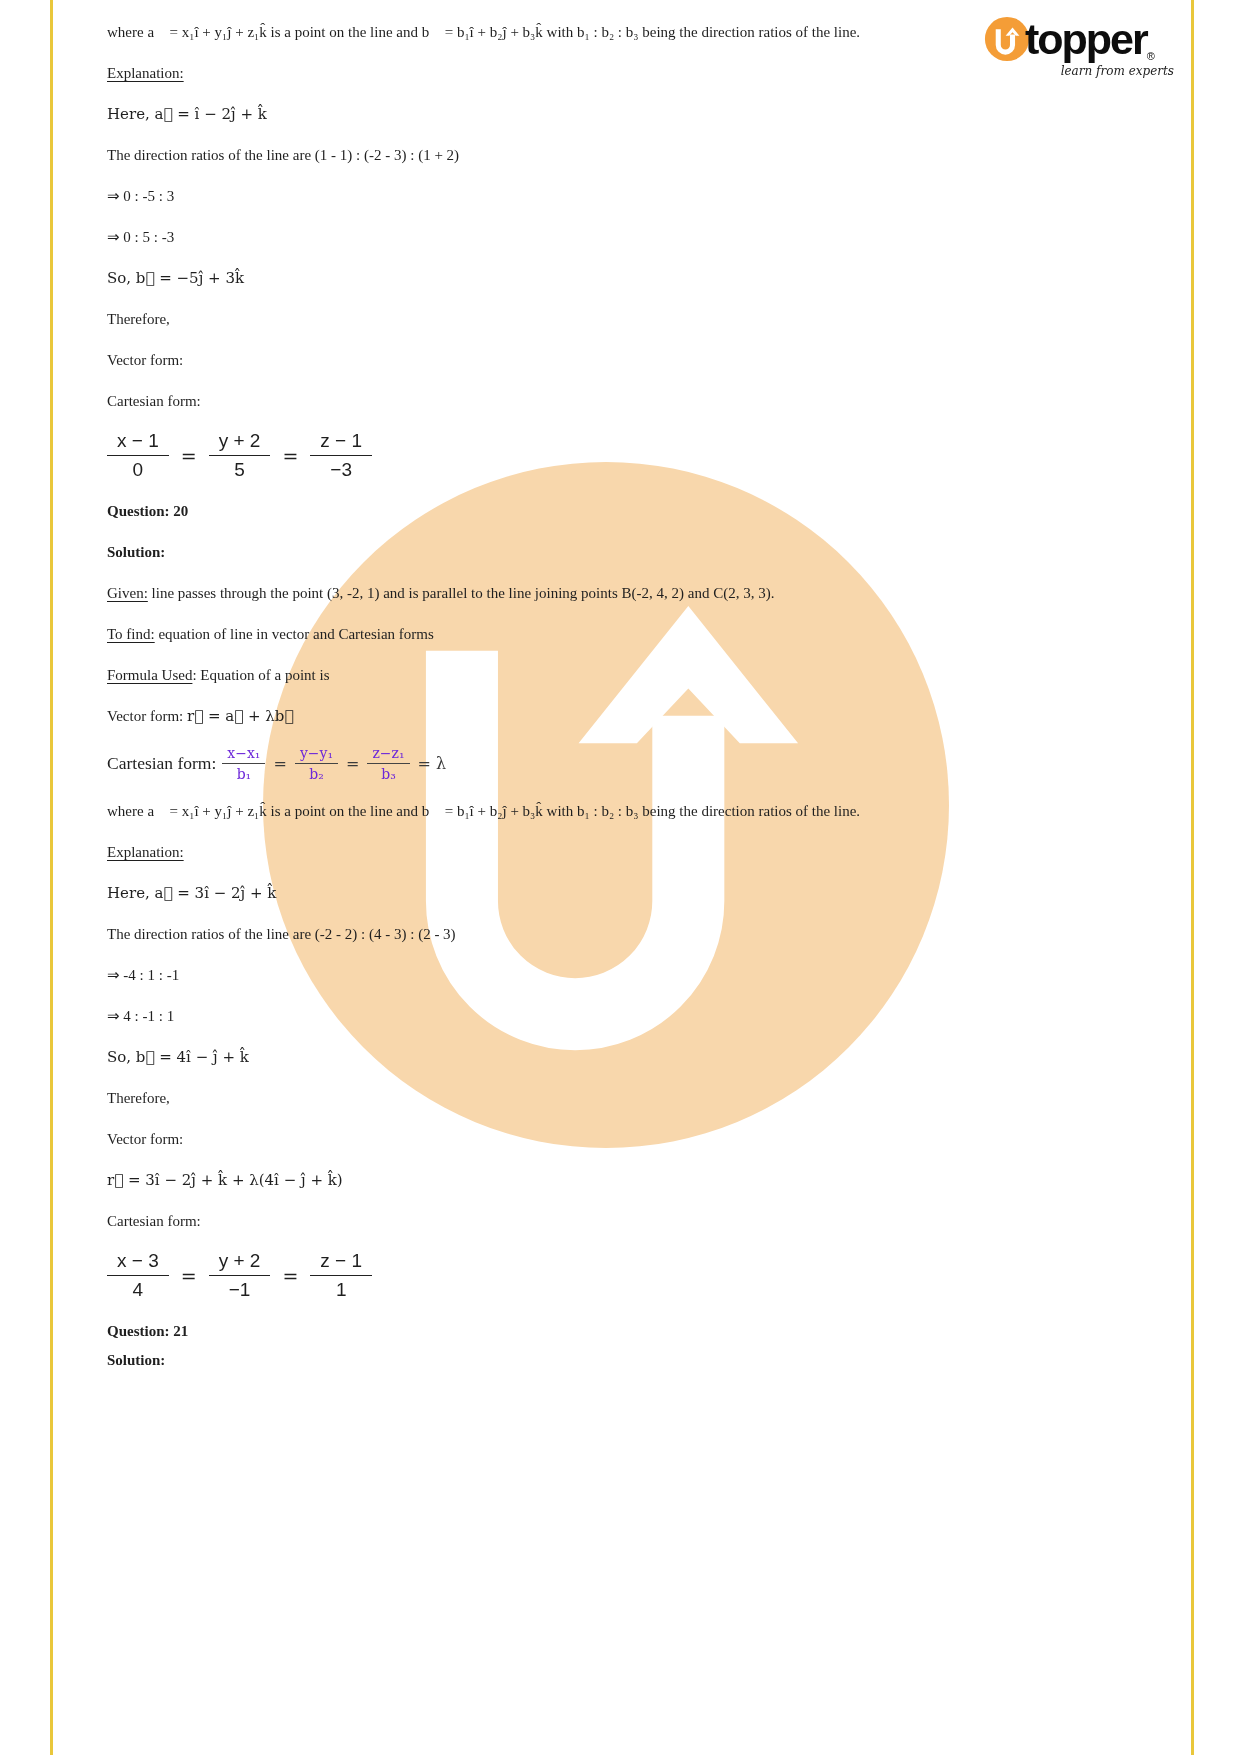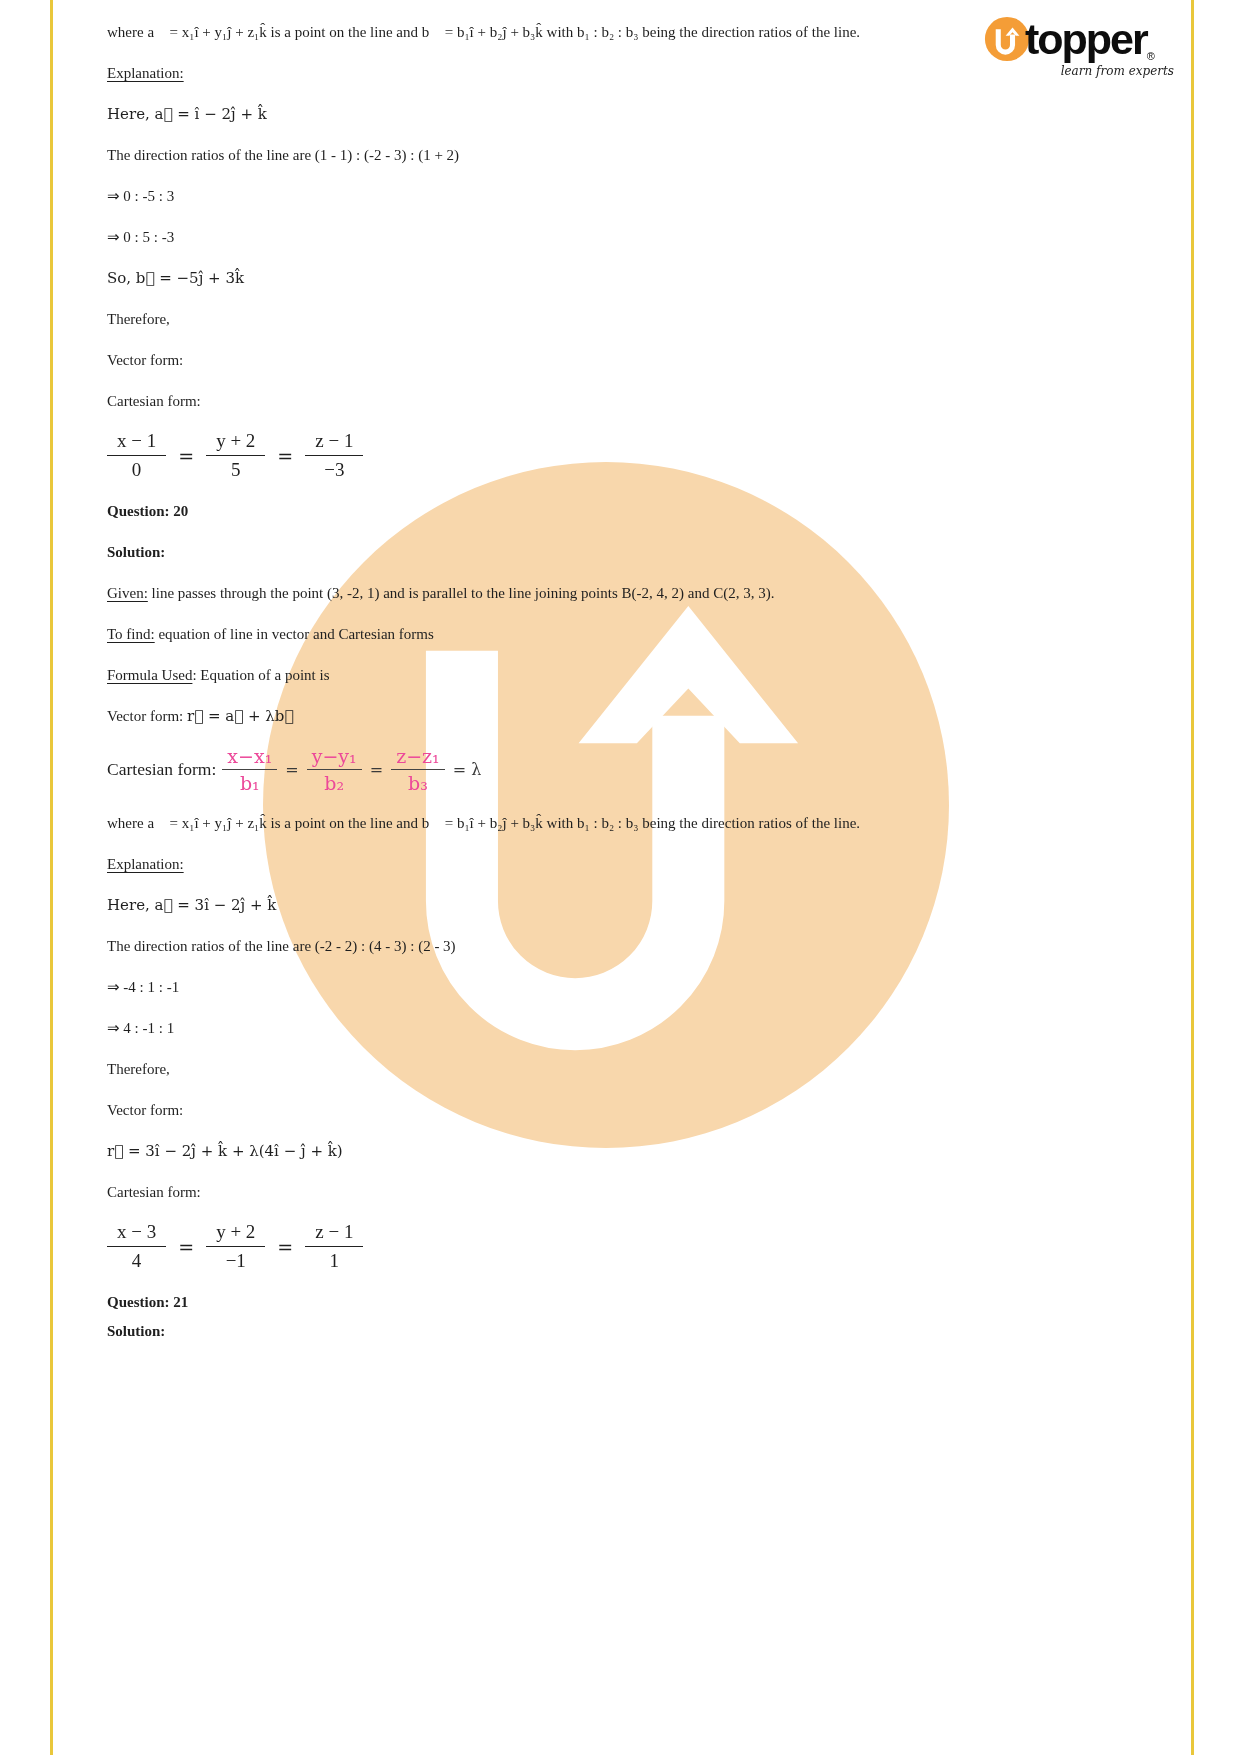--- a/index.html
+++ b/index.html
@@ -33,28 +33,28 @@
 
   
   .content { position:absolute; left:107px; top:20px; width:1056px; z-index:2; }
   .content p { margin:0 0 17px 0; font-size:15px; line-height:24px; }
   .math { font-family:"DejaVu Serif", serif; }
   .lead { text-decoration:underline; text-underline-offset:3px;margin-top:44px; }
   .bold { font-weight:bold; }
   .tight { margin-bottom:5px !important; }
 
   .frac-row { margin:4px 0 18px 0; display:flex; align-items:center; }
-  .bigfrac { display:inline-block; text-align:center; font-size:19px; font-family:Liberation Serif, serif; }
+  .bigfrac { display:inline-block; text-align:center; font-size:19px; font-family:Liberation Sans, sans-serif; }
   .bigfrac .num { display:block; padding:0 10px 3px 10px; border-bottom:1.7px solid #222; }
   .bigfrac .den { display:block; padding-top:3px; }
   .eqs { font-size:19px; margin:0 12px; font-family:"DejaVu Serif", serif; }
 
   .cart-inline { display:flex; align-items:center; margin-bottom:17px; }
   .cart-inline .label { font-size:17.5px; margin-right:6px; }
-  .sfrac { display:inline-block; text-align:center; font-size:19px; font-family:"DejaVu Serif", serif; color:#ec4899; }
+  .sfrac { display:inline-block; text-align:center; font-size:14px; font-family:"DejaVu Serif", serif; color:#6d28d9; }
   .sfrac .num { display:block; padding:0 5px 2px 5px; border-bottom:1.3px solid #444; }
   .sfrac .den { display:block; padding-top:2px; }
   .seqs { font-size:16px; margin:0 8px; font-family:"DejaVu Serif", serif; color:#3a3a3a; }
   .stail { font-size:16px; margin-left:8px; font-family:"DejaVu Serif", serif; color:#3a3a3a; }
 </style>
 </head>
 <body>
 
 <div class="side-border left"></div>
 <div class="side-border right"></div>
@@ -141,20 +141,21 @@
     <span class="stail">= λ</span>
   </div>
 
   <p>where  a⃗ = x₁î + y₁ĵ + z₁k̂ is a point on the line and b⃗ = b₁î + b₂ĵ + b₃k̂ with b₁ : b₂ : b₃ being the direction ratios of the line.</p>
 
   <p><span class="lead">Explanation:</span></p>
   <p class="math">Here, a⃗ = 3î − 2ĵ + k̂</p>
   <p>The direction ratios of the line are (-2 - 2) : (4 - 3) : (2 - 3)</p>
   <p>⇒ -4 : 1 : -1</p>
   <p>⇒ 4 : -1 : 1</p>
+  <p class="math">So, b⃗ = 4î − ĵ + k̂</p>
   <p>Therefore,</p>
   <p>Vector form:</p>
   <p class="math">r⃗ = 3î − 2ĵ + k̂ + λ(4î − ĵ + k̂)</p>
   <p>Cartesian form:</p>
 
   <div class="frac-row">
     <span class="bigfrac">
         <span class="num">x − 3</span>
         <span class="den">4</span>
       </span>

